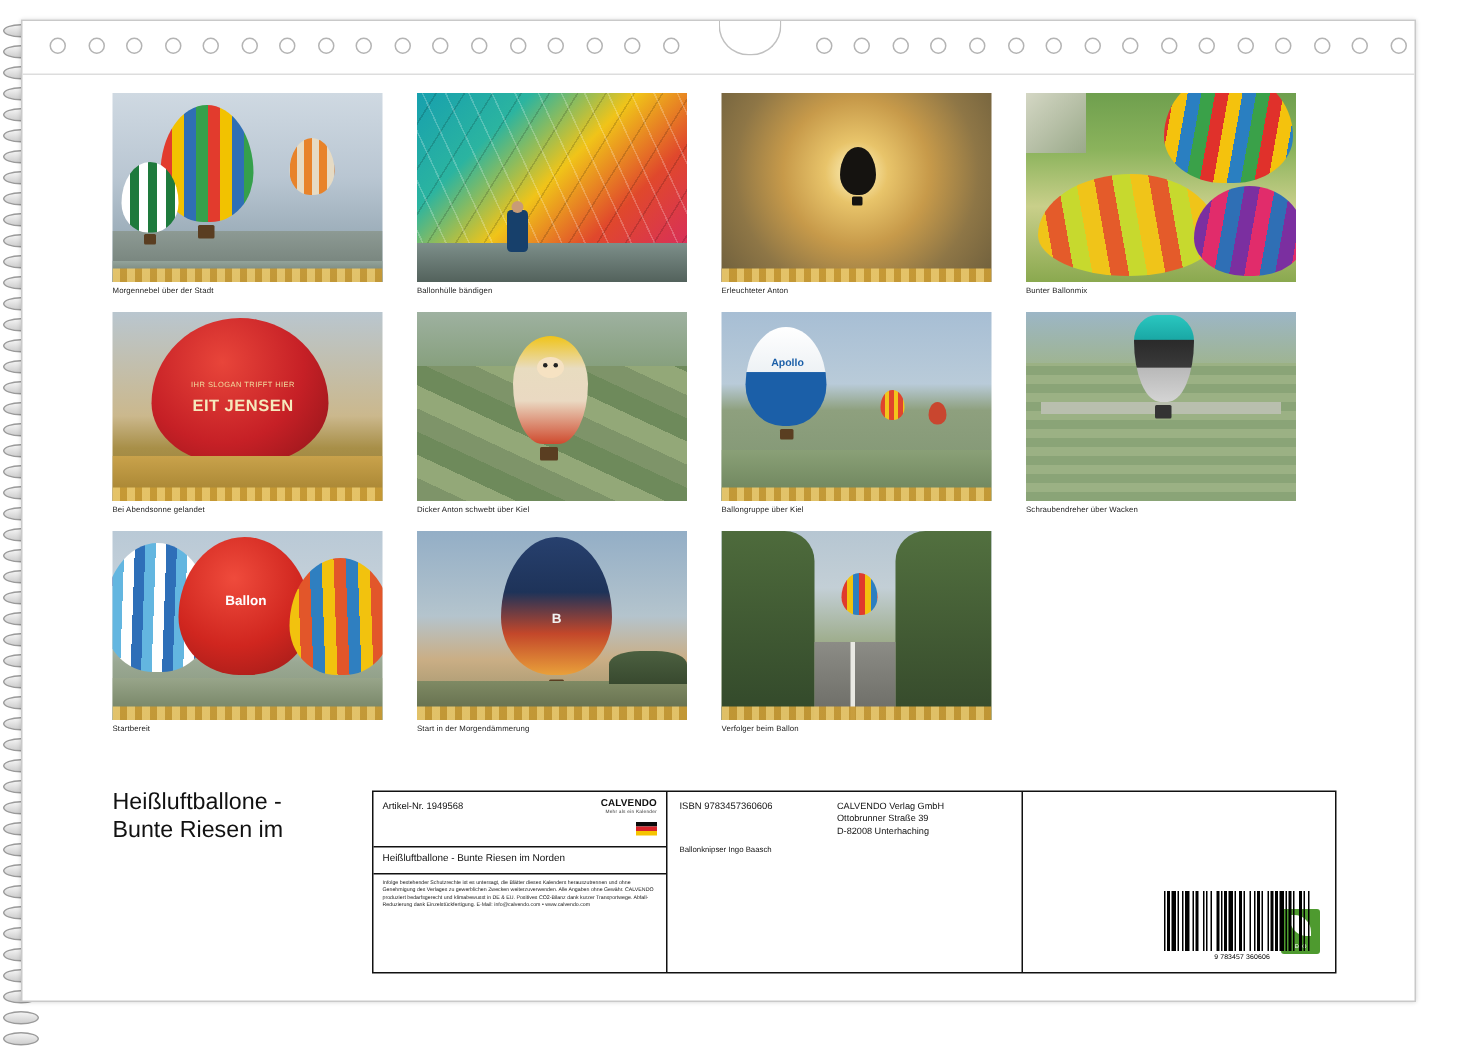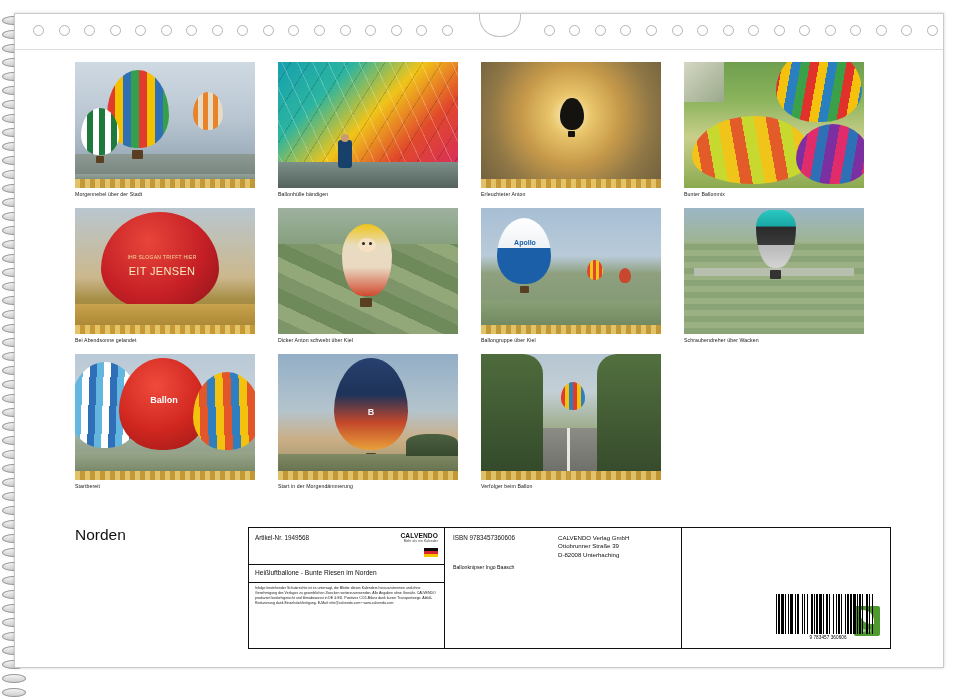--- a/index.html
+++ b/index.html
@@ -336,21 +336,21 @@
           <div style="position:absolute;left:0;top:0;width:40px;height:40px;background:linear-gradient(135deg,#d4d7c4,#9aa98a);"></div>
         </div>
         <div class="caption">Bunter Ballonmix</div>
       </div>
 
       <div class="cell">
         <div class="photo" style="background:linear-gradient(180deg,#b9c6cf 0%,#cbb88d 55%,#a88f48 72%,#8f7a33 100%);">
           <div class="balloon" style="left:26px;top:4px;width:118px;height:98px;background:
               radial-gradient(circle at 40% 30%, #e8453a 0%, #c62026 55%, #8e1419 100%);"></div>
           <div style="position:absolute;left:52px;top:46px;width:70px;height:7px;color:#f2dfa0;font-size:5px;text-align:center;line-height:7px;letter-spacing:.06em;">IHR SLOGAN TRIFFT HIER</div>
-          <div style="position:absolute;left:44px;top:56px;width:86px;height:14px;color:#f6e9bd;font-size:11px;text-align:center;line-height:14px;font-weight:normal;letter-spacing:.03em;">EIT JENSEN</div>
+          <div style="position:absolute;left:44px;top:56px;width:86px;height:14px;color:#f6e9bd;font-size:11px;text-align:center;line-height:14px;font-weight:bold;letter-spacing:.03em;">EIT JENSEN</div>
           <div class="field" style="height:30px;"></div>
           <div class="strip"></div>
         </div>
         <div class="caption">Bei Abendsonne gelandet</div>
       </div>
 
       <div class="cell">
         <div class="photo aerial">
           <div style="position:absolute;inset:0;background:
               repeating-linear-gradient(25deg,#7e9469 0 14px,#93a878 14px 28px,#6e8a5b 28px 42px);"></div>
@@ -432,21 +432,22 @@
           <div class="balloon" style="left:80px;top:28px;width:24px;height:28px;background:
               repeating-linear-gradient(90deg,#e03b2c 0 4px,#f2c30e 4px 8px,#2e7fc0 8px 12px);"></div>
           <div class="strip"></div>
         </div>
         <div class="caption">Verfolger beim Ballon</div>
       </div>
 
     </div>
 
     <div class="cal-title">
-      <div>Norden</div>
+      <div>Heißluftballone -</div>
+      <div>Bunte Riesen im</div>
     </div>
 
     <div class="info">
 
       <div class="col-a">
         <div class="art-nr">
           <span>Artikel-Nr.</span>
           <span>1949568</span>
         </div>
         <div class="calvendo-logo">

